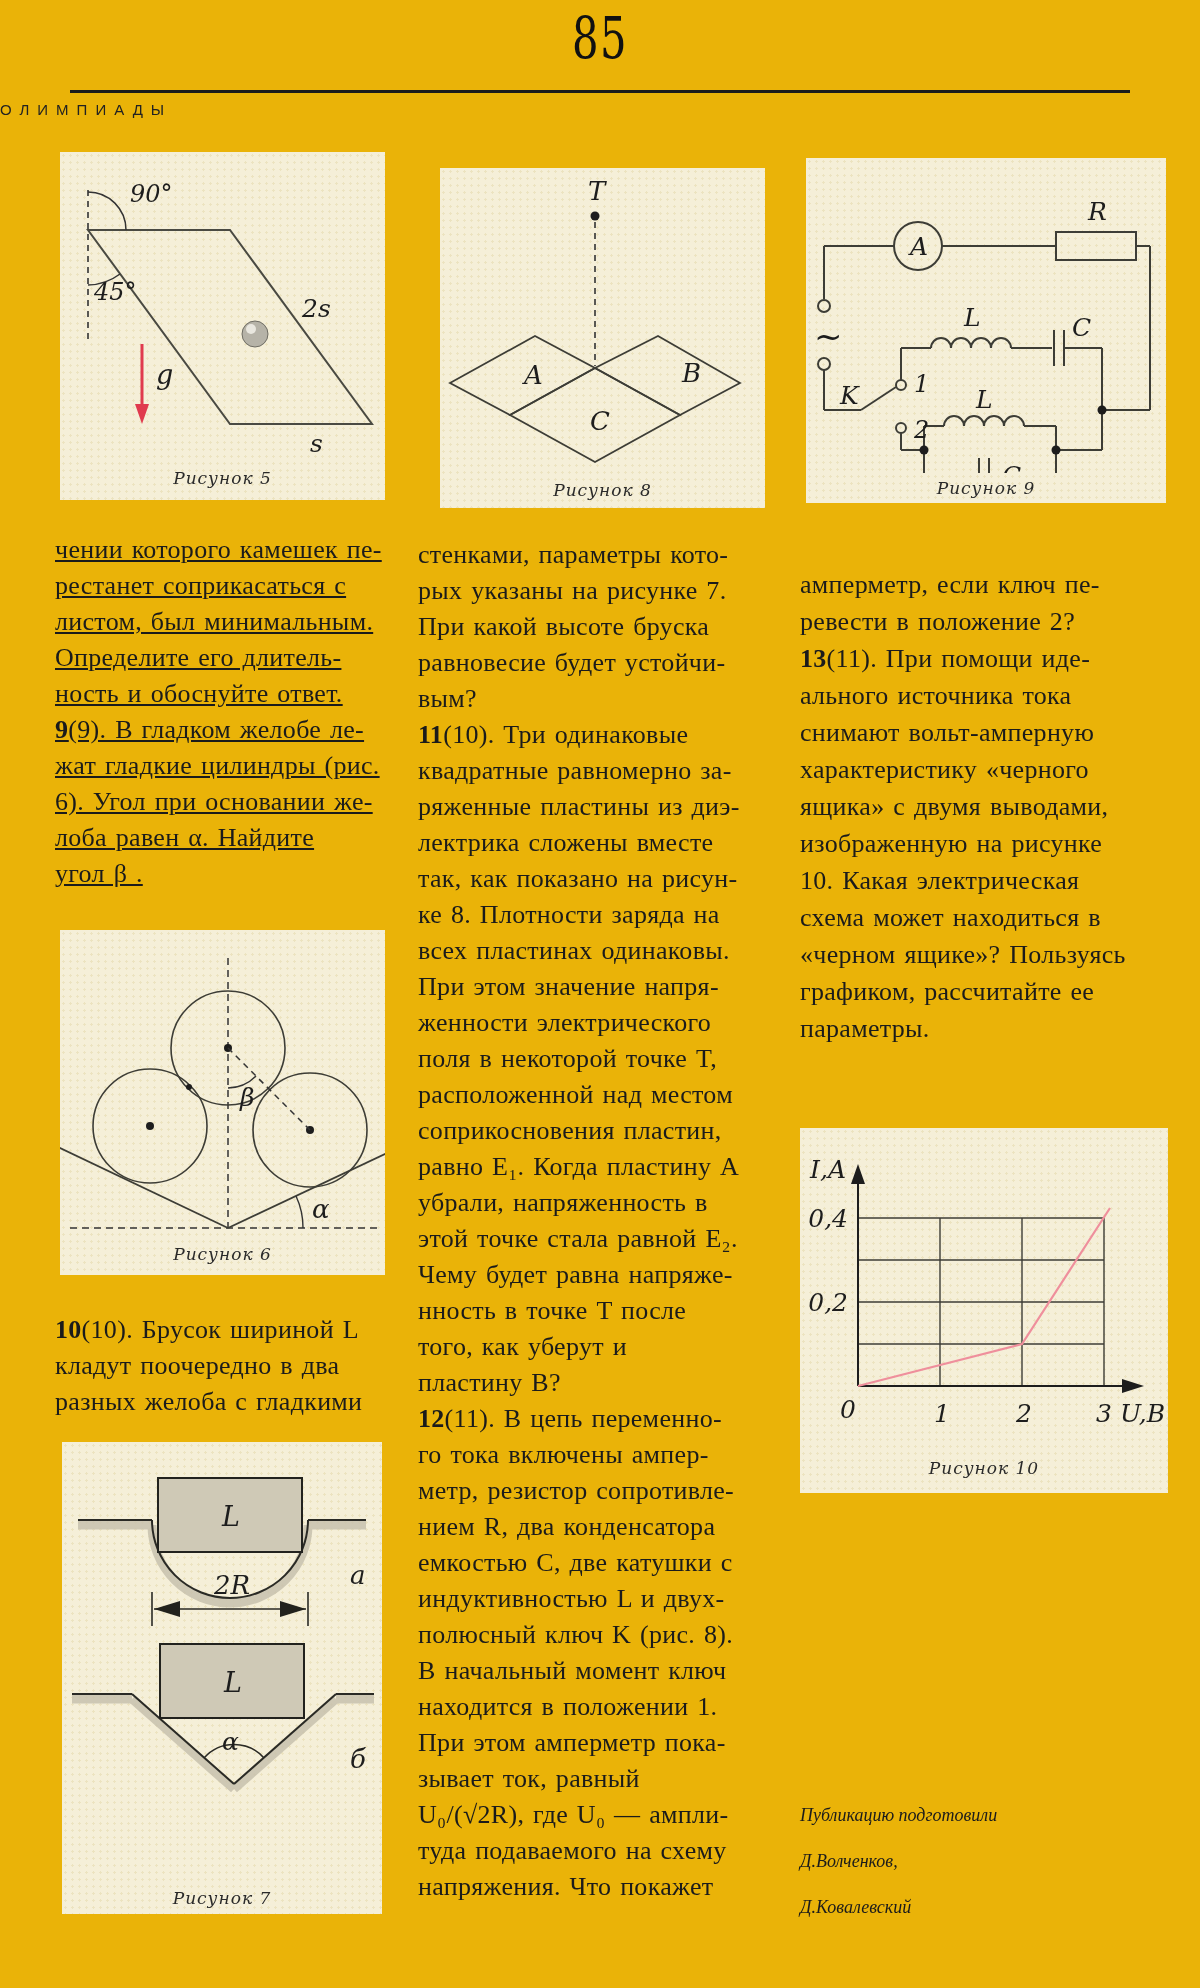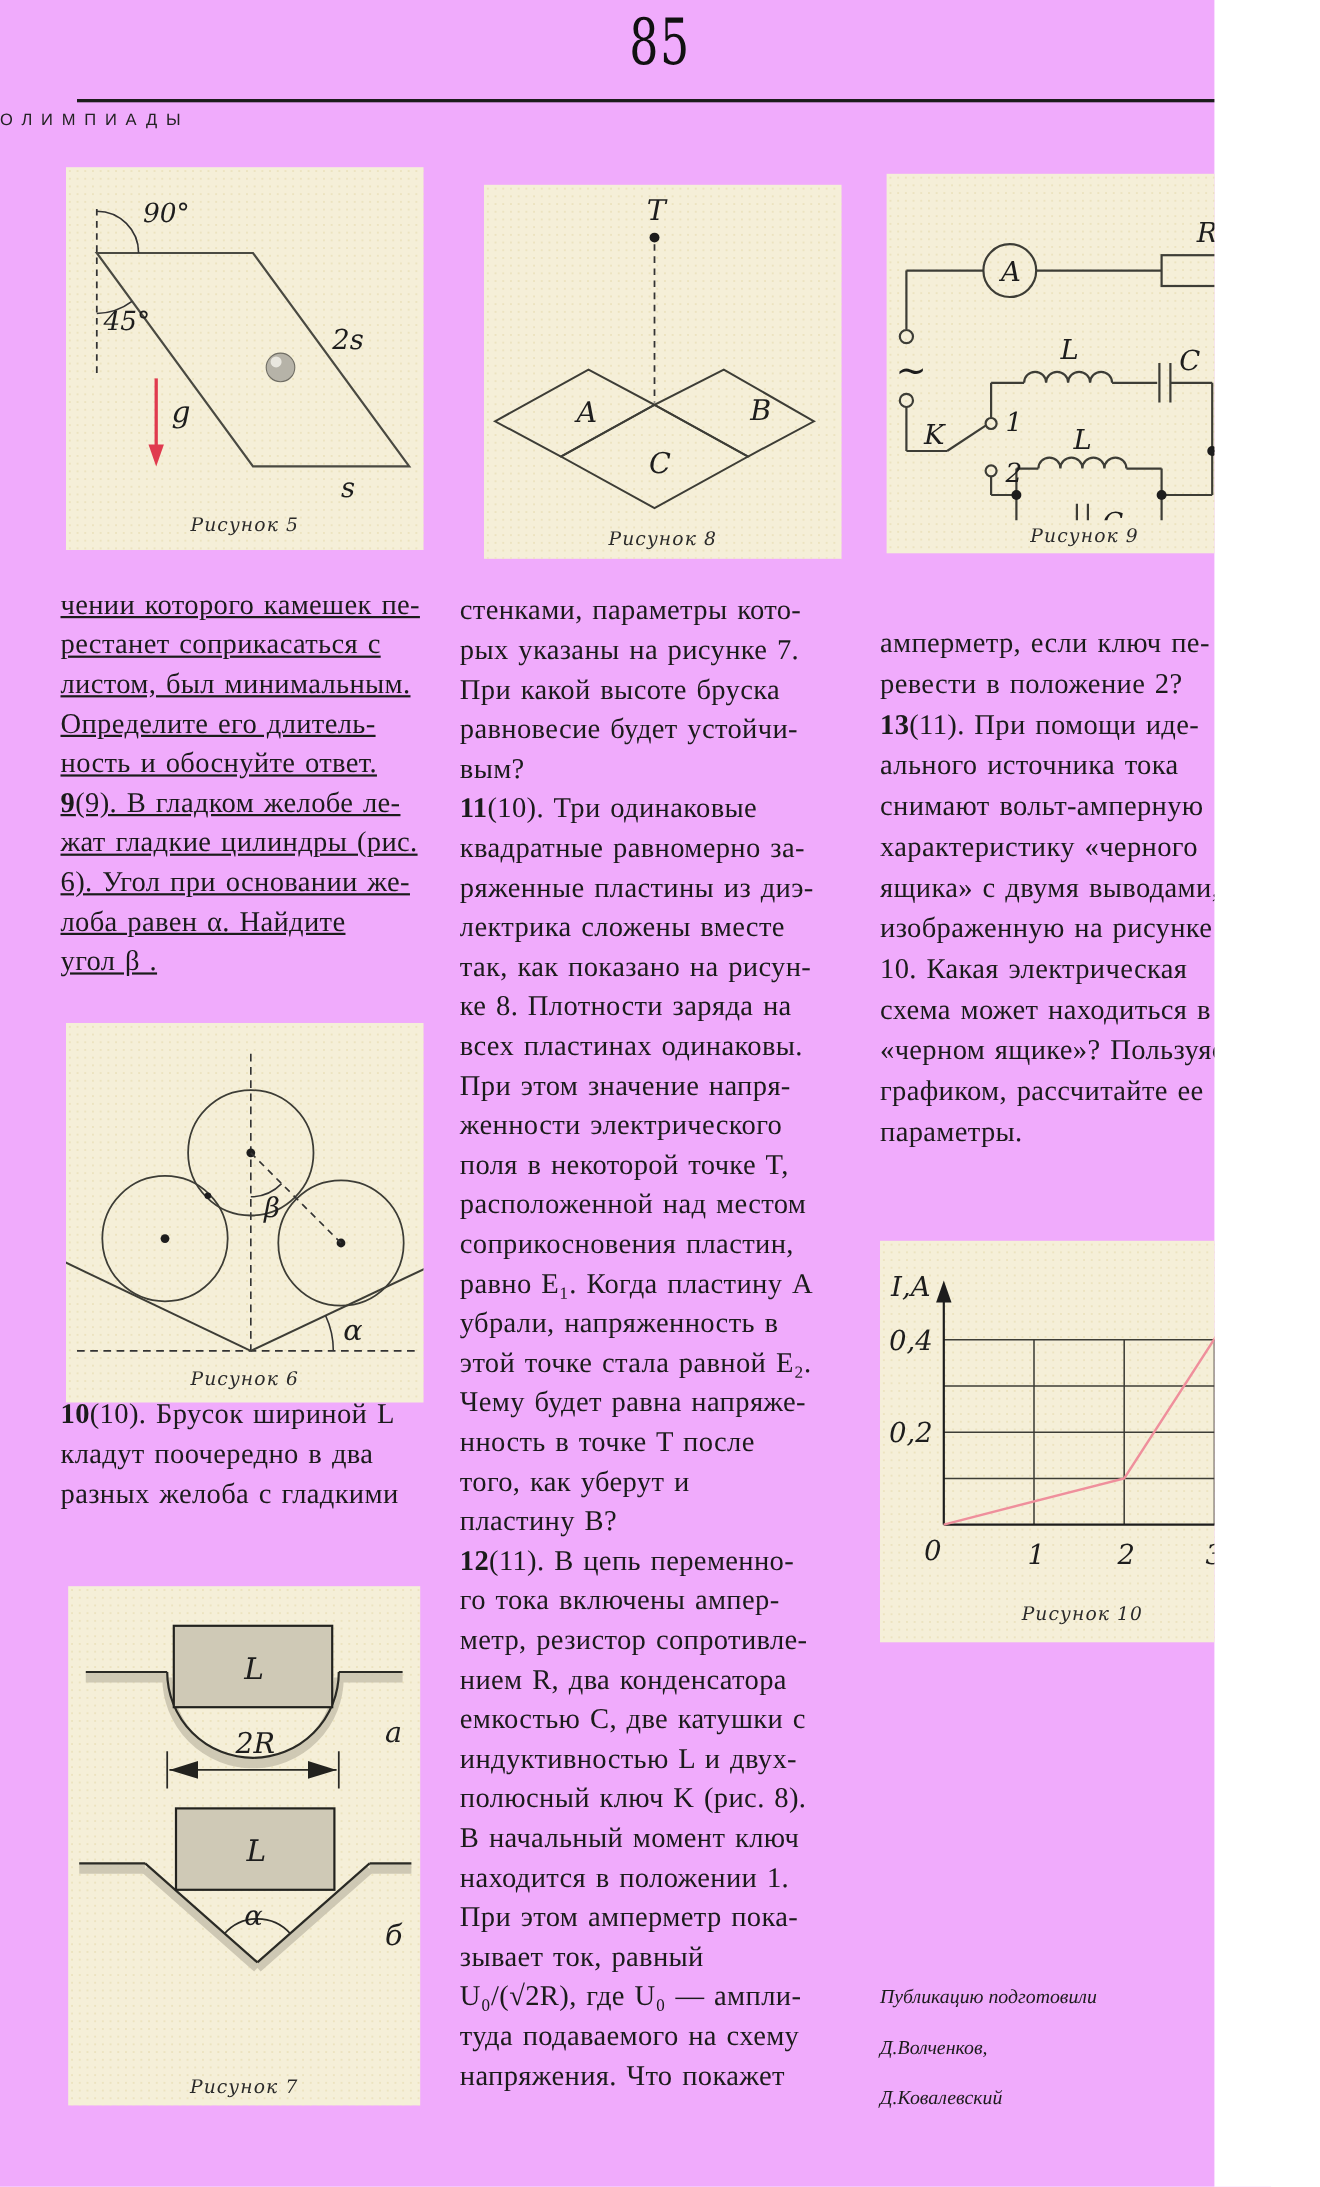--- a/index.html
+++ b/index.html
@@ -1,16 +1,16 @@
 <!DOCTYPE html>
 <html><head>
 <meta charset="utf-8">
 <style>
   html,body{margin:0;padding:0;}
-  .page{position:relative;width:1104px;height:1988px;background:#f0abfc;overflow:hidden;
+  .page{position:relative;width:1200px;height:1988px;background:#eab308;overflow:hidden;
         font-family:"Liberation Serif",serif;color:#1b1b1b;}
   .abs{position:absolute;}
   .pagenum{top:4px;left:0;width:1200px;text-align:center;font-family:"DejaVu Serif",serif;
            font-size:58px;font-weight:400;transform:scaleX(.72);letter-spacing:2px;color:#111;}
   .rule{top:90px;left:70px;width:1060px;height:3px;background:#1c1c1c;}
   .section{top:101px;left:0;width:1200px;text-align:left;font-family:"Liberation Sans",sans-serif;
            font-size:15px;letter-spacing:8px;color:#222;}
   .figbox{background:#f5efd8;background-image:radial-gradient(#ece3c0 1px, transparent 1.2px);
           background-size:7px 7px;}
   .figcap{position:absolute;left:0;width:100%;text-align:center;font-family:"DejaVu Serif",serif;
@@ -151,21 +151,21 @@
       <circle cx="129" cy="157" r="3" fill="#1d1d1d"></circle>
       <line x1="168" y1="118" x2="250" y2="200" stroke="#333" stroke-width="1.5" stroke-dasharray="6,5"></line>
       <path d="M 168 158 A 40 40 0 0 0 196 146" fill="none" stroke="#333" stroke-width="1.4"></path>
       <path d="M 243 298 A 75 75 0 0 0 236 266" fill="none" stroke="#333" stroke-width="1.4"></path>
       <text x="180" y="176" font-size="25">β</text>
       <text x="252" y="288" font-size="26">α</text>
     </svg>
     <div class="figcap" style="top:314px;">Рисунок 6</div>
   </div>
 
-  <div class="abs col" style="left:55px;top:1268px;width:345px;">
+  <div class="abs col" style="left:55px;top:1312px;width:345px;">
       <div class="tline"><b>10</b>(10). Брусок шириной L</div>
       <div class="tline">кладут поочередно в два</div>
       <div class="tline">разных желоба с гладкими</div>
     </div>
 
   <div class="abs figbox" style="left:62px;top:1442px;width:320px;height:472px;">
     <svg width="320" height="440" viewBox="0 0 320 440">
       <g stroke="#c8c2ae" stroke-width="9" fill="none" opacity="0.85">
         <line x1="16" y1="83" x2="90" y2="83"></line>
         <line x1="246" y1="83" x2="304" y2="83"></line>

